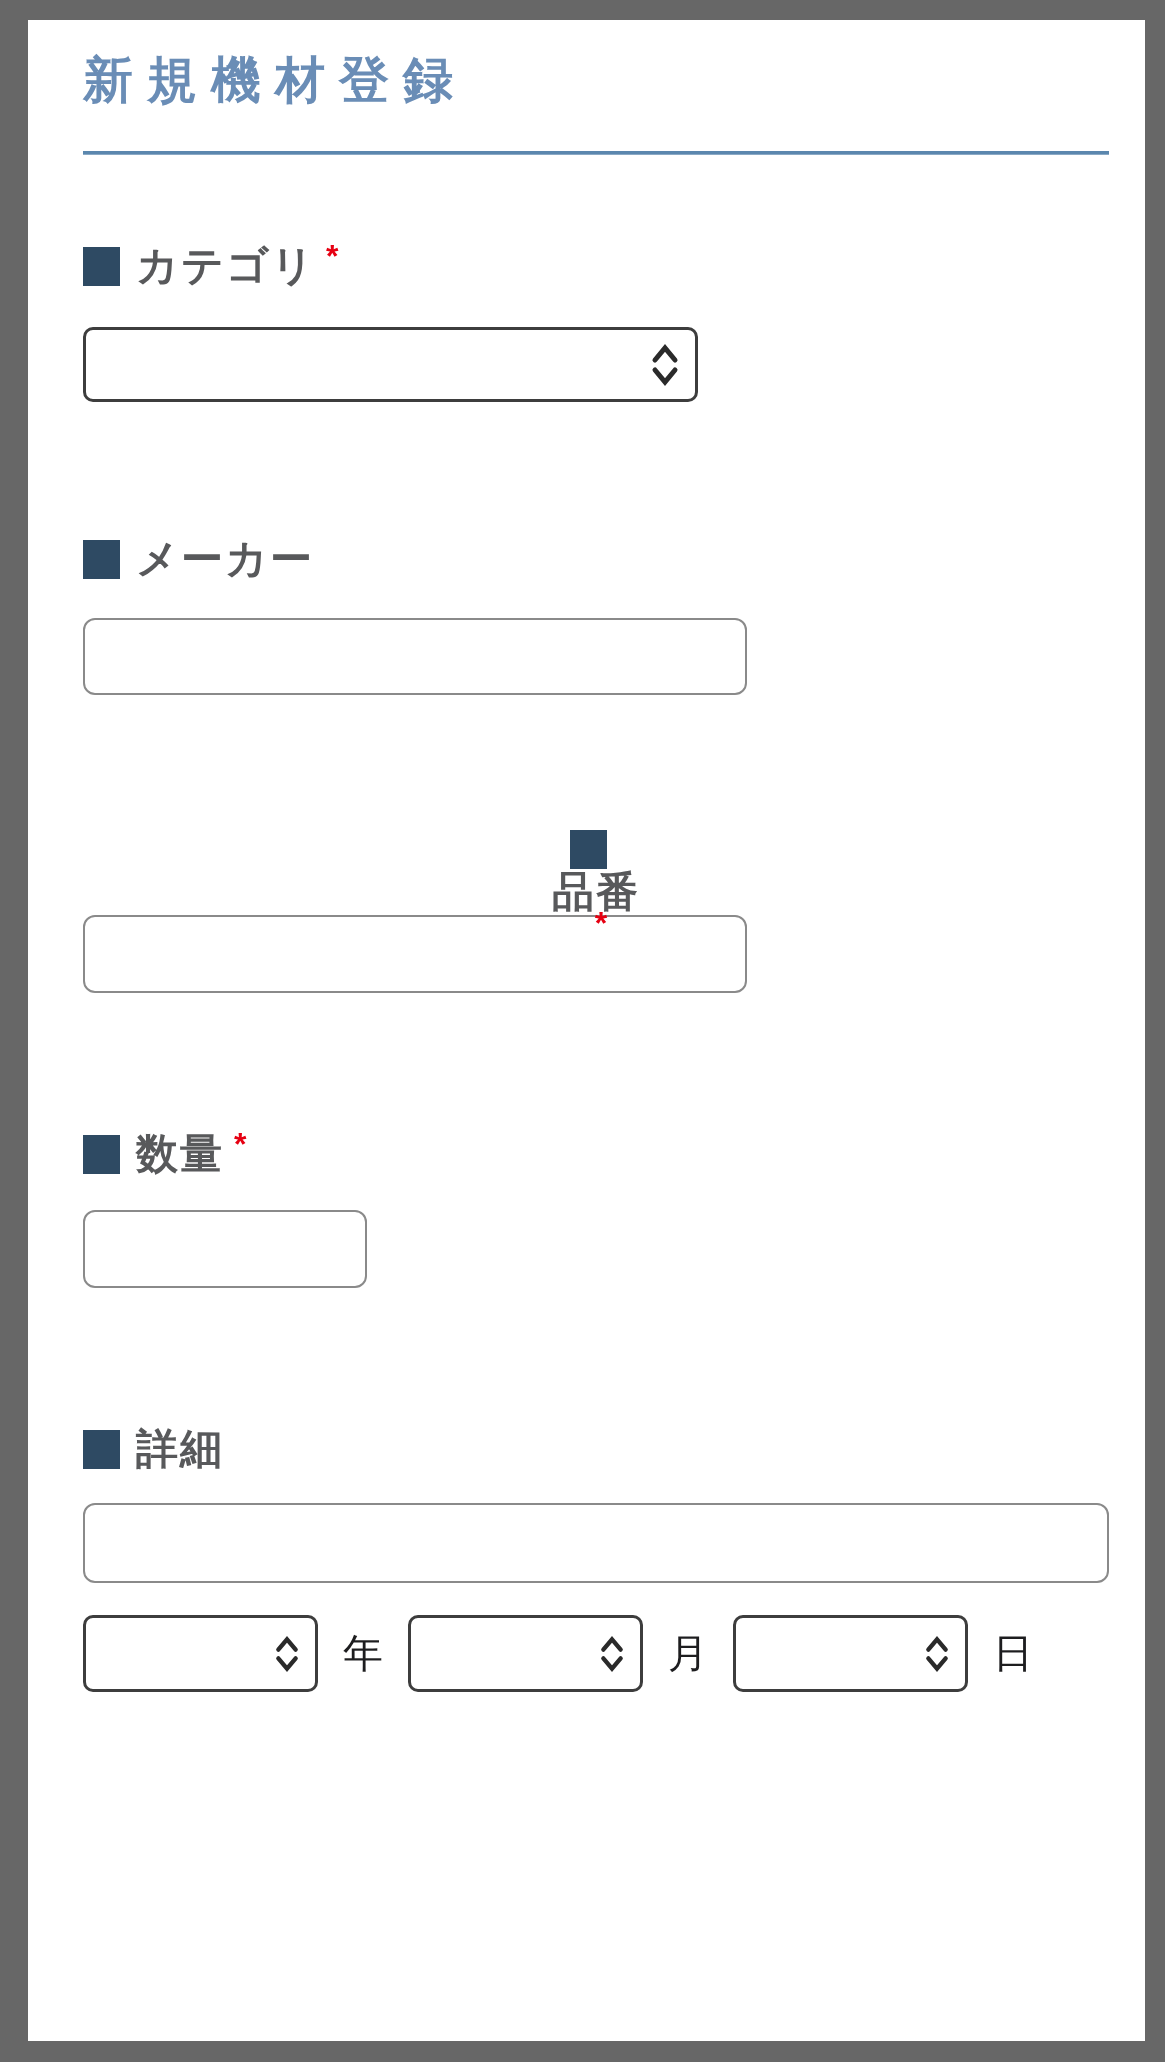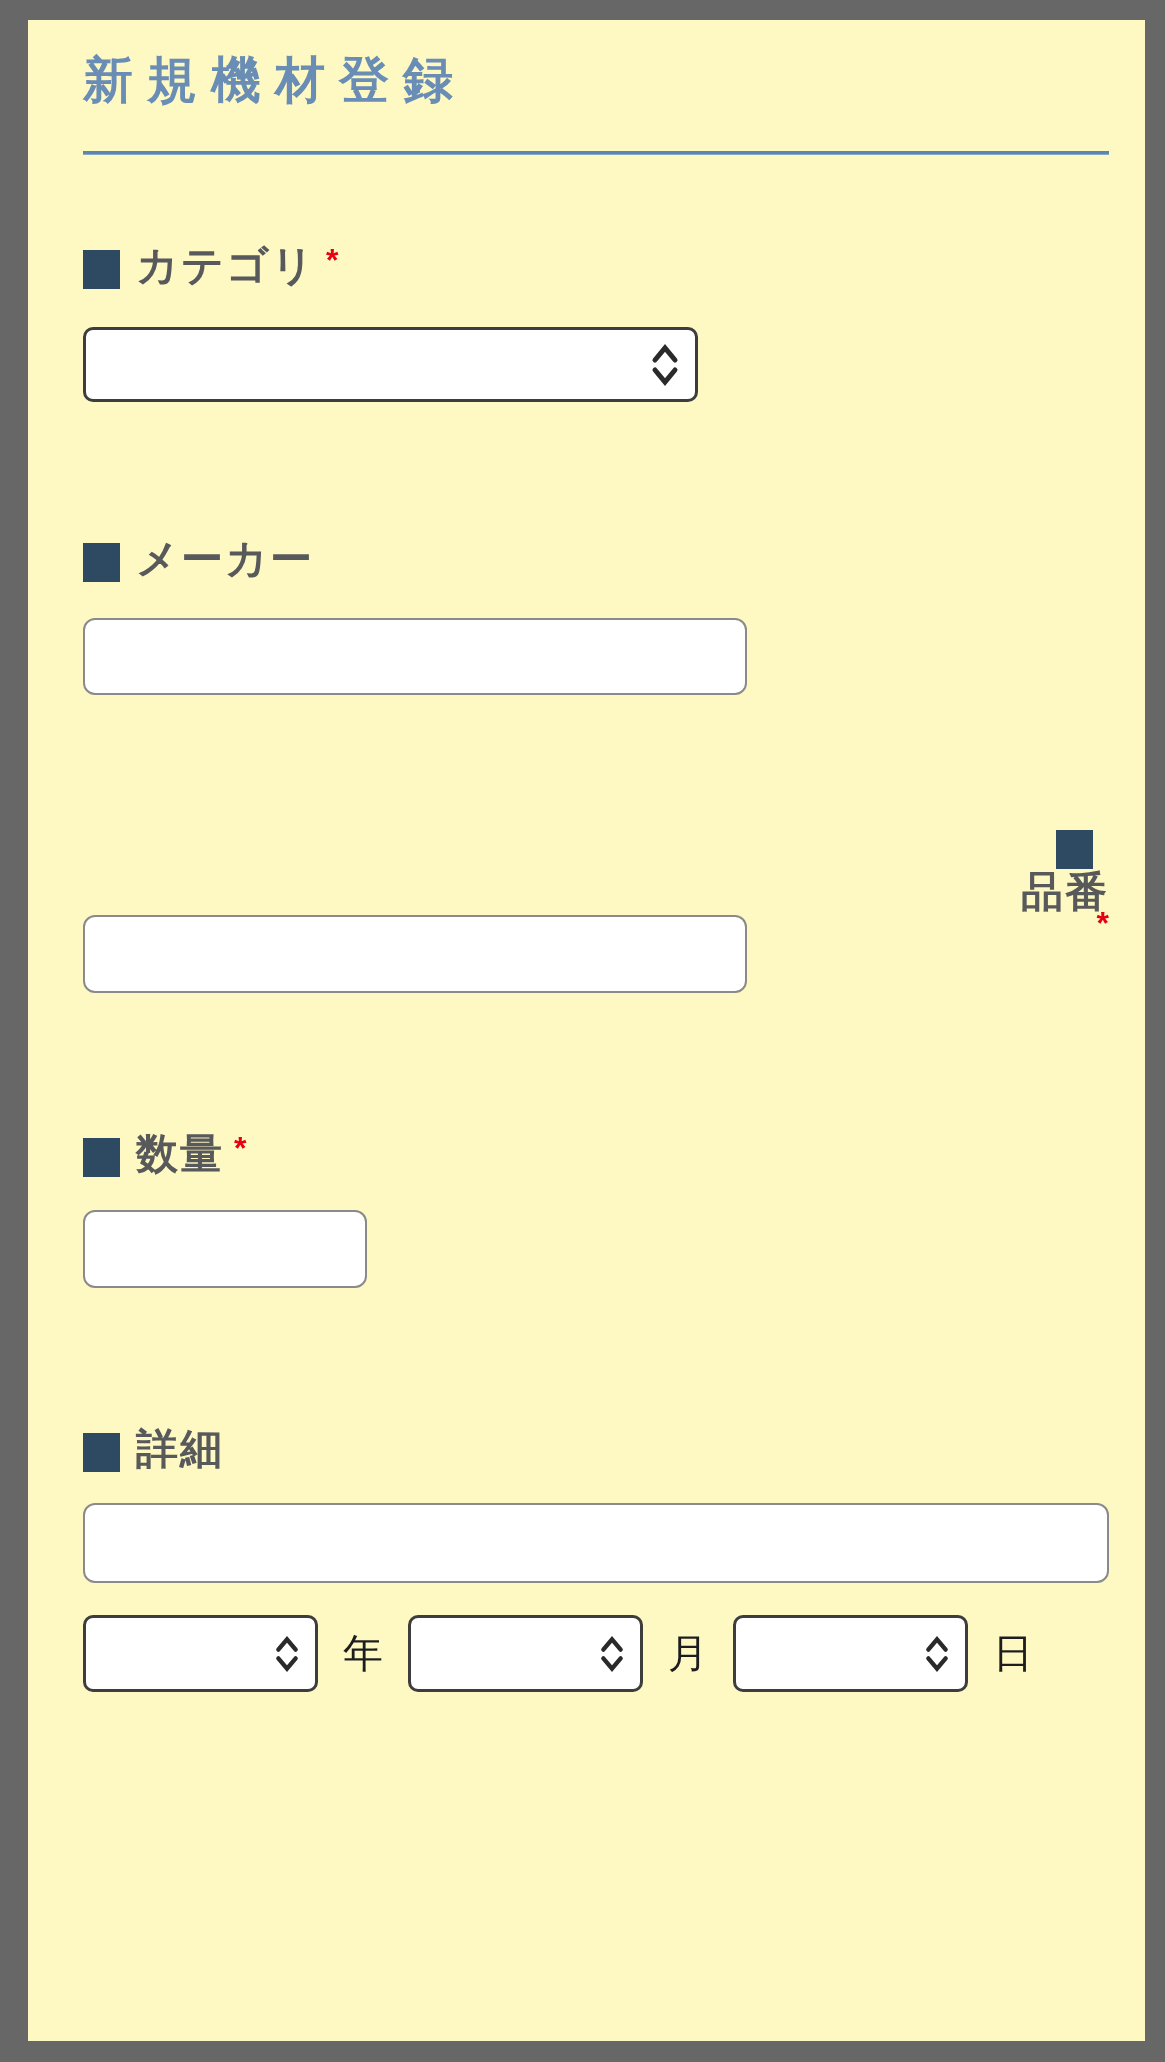--- a/index.html
+++ b/index.html
@@ -5,21 +5,21 @@
   html,body { margin:0; padding:0; }
   body {
     width:1165px; height:2062px;
     background:#676767;
     position:relative;
     font-family:"Liberation Sans", sans-serif;
   }
   .frame {
     position:absolute; left:28px; top:20px;
     width:1117px; height:2021px;
-    background:#fef9c3;
+    background:#ffffff;
     overflow:hidden;
   }
   .content { padding:30px 36px 0 55px; }
 
   .page-title {
     margin:0;
     font-size:50px; line-height:60px;
     font-weight:600;
     letter-spacing:14px;
     color:#6a8db6;
@@ -36,21 +36,21 @@
     letter-spacing:2px;
   }
   .back-row a {
     color:#5b87ae;
     text-decoration:underline;
     text-underline-offset:6px;
     text-decoration-thickness:2px;
   }
 
   .label-row {
-    display:flex; align-items:flex-end;
+    display:flex; align-items:center;
     height:46px;
   }
   .bullet {
     width:37px; height:39px;
     background:#2e4a63;
     flex:0 0 auto;
     margin-right:16px;
   }
   .label-text {
     font-size:42px; line-height:46px;

